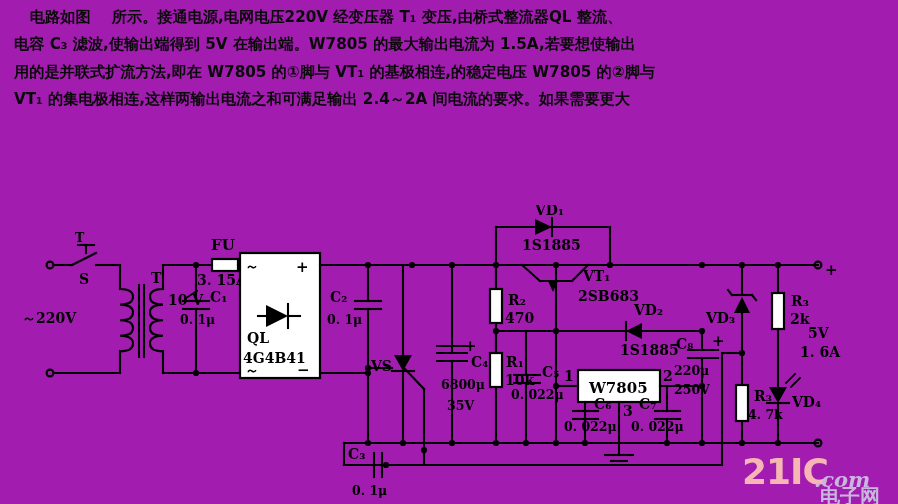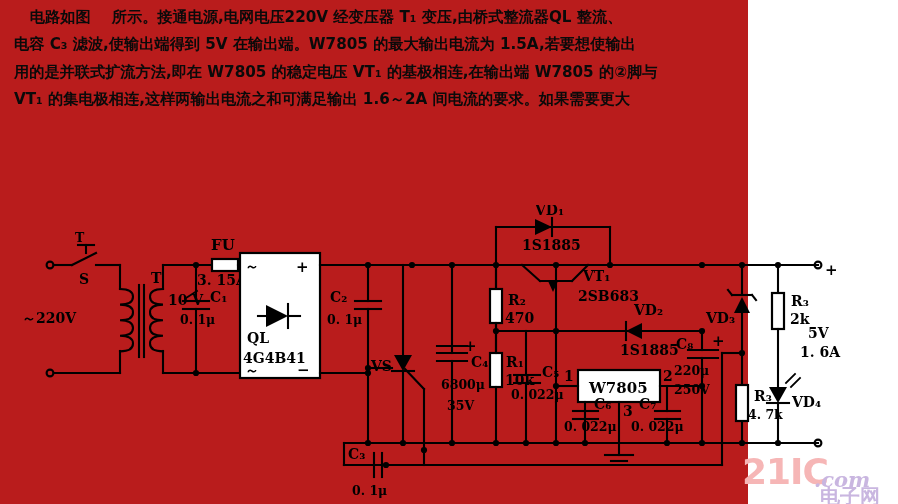--- a/index.html
+++ b/index.html
@@ -1,18 +1,18 @@
 <!DOCTYPE html>
 <html><head>
 <meta charset="utf-8">
 <style>
   html,body{margin:0;padding:0;background:#ffffff;}
   body{width:898px;height:504px;overflow:hidden;
        font-family:"DejaVu Serif","Liberation Serif",serif;color:#000;}
-  #page{position:relative;width:748px;height:504px;background:#b91c1c;}
+  #page{position:relative;width:898px;height:504px;background:#a21caf;}
 
   
   #desc{position:absolute;left:14px;top:4px;width:876px;
         font-family:"DejaVu Sans","Liberation Sans",sans-serif;
         font-size:15.2px;line-height:27.4px;font-weight:700;
         letter-spacing:0px;color:#0a0a0a;text-align:justify;}
   #desc p{margin:0;}
   #desc .ln{display:block;white-space:pre;}
 
   
@@ -33,22 +33,22 @@
 </style>
 </head>
 <body>
 
 <div id="page">
 
   <div id="desc">
     <p>
       <span class="ln">   电路如图    所示。接通电源,电网电压220V 经变压器 T₁ 变压,由桥式整流器QL 整流、</span>
       <span class="ln">电容 C₃ 滤波,使输出端得到 5V 在输出端。W7805 的最大输出电流为 1.5A,若要想使输出</span>
-      <span class="ln">用的是并联式扩流方法,即在 W7805 的稳定电压 VT₁ 的基极相连,在输出端 W7805 的②脚与</span>
-      <span class="ln">VT₁ 的集电极相连,这样两输出电流之和可满足输出 1.6～2A 间电流的要求。如果需要更大</span>
+      <span class="ln">用的是并联式扩流方法,即在 W7805 的①脚与 VT₁ 的基极相连,的稳定电压 W7805 的②脚与</span>
+      <span class="ln">VT₁ 的集电极相连,这样两输出电流之和可满足输出 2.4～2A 间电流的要求。如果需要更大</span>
     </p>
   </div>
 
   <div id="sch">
   <svg width="898" height="299" viewBox="0 0 898 299" xmlns="http://www.w3.org/2000/svg">
     <defs>
       <style>
         .w{stroke:#000;stroke-width:2.1;fill:none;stroke-linecap:square;}
         .wt{stroke:#000;stroke-width:1.8;fill:none;stroke-linecap:square;}
         .fl{fill:#000;stroke:none;}

